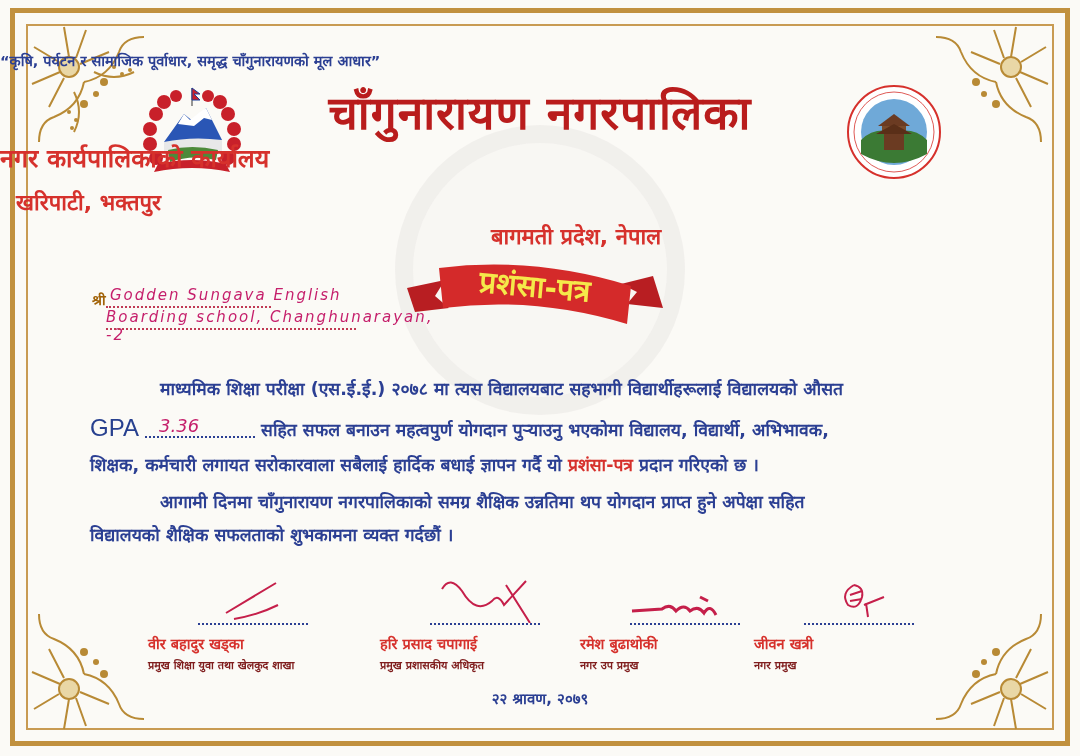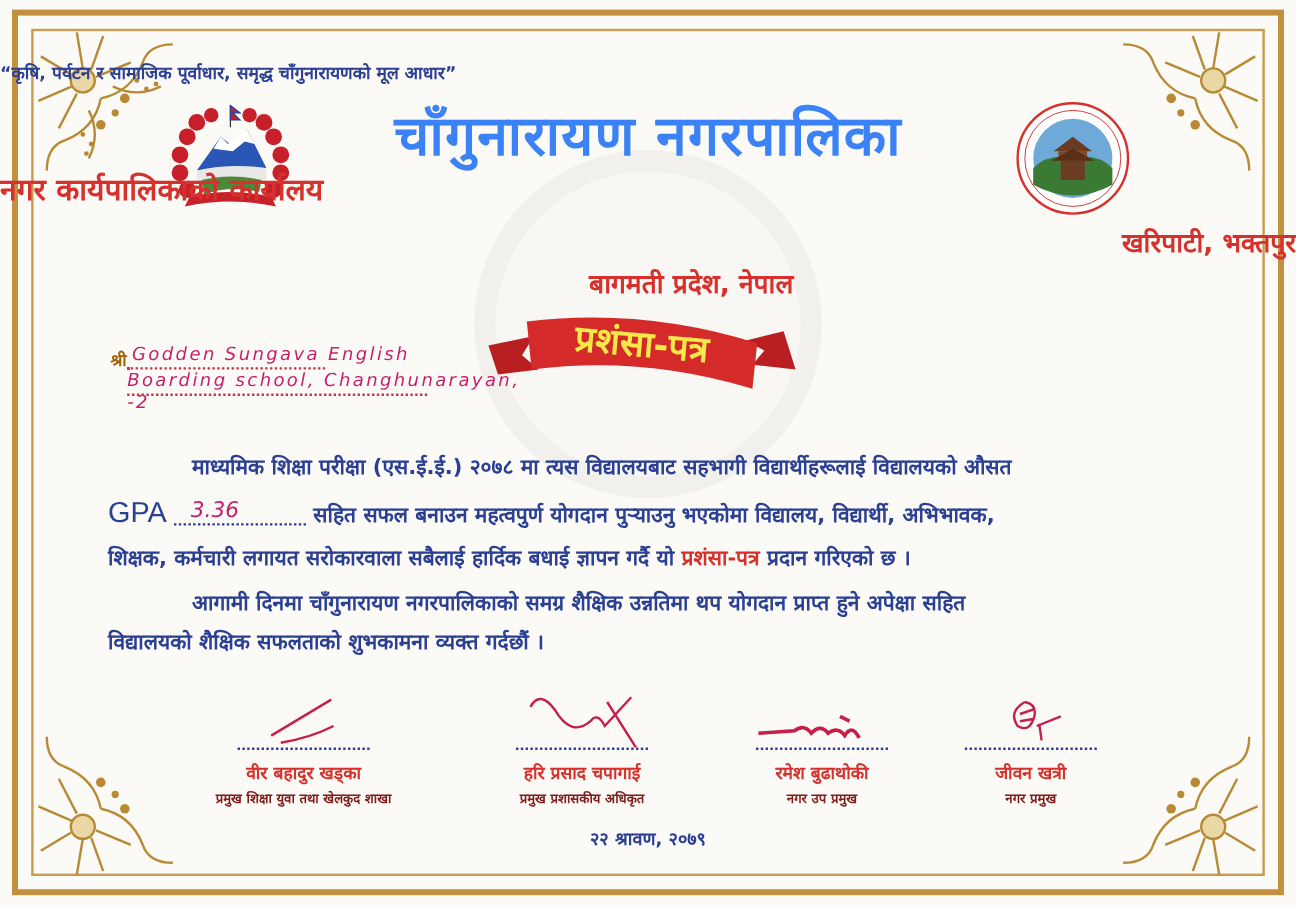--- a/index.html
+++ b/index.html
@@ -15,25 +15,25 @@
   .corner.tr { right: 14px; top: 12px; transform: scaleX(-1); }
   .corner.bl { left: 14px; bottom: 12px; transform: scaleY(-1); }
   .corner.br { right: 14px; bottom: 12px; transform: scale(-1,-1); }
 
   .watermark { position: absolute; left: 395px; top: 125px; width: 290px; height: 290px; border-radius: 50%;
     border: 18px solid rgba(200,190,190,0.12); background: rgba(210,200,200,0.06); }
 
   .slogan { position: absolute; left: 0; width: 1080px; top: 50px; text-align: left; color: #2b3f93;
     font-size: 14.5px; font-weight: bold; }
 
-  .title-main { position: absolute; left: 0; width: 1080px; top: 80px; text-align: center; color: #3b82f6;
+  .title-main { position: absolute; left: 0; width: 1080px; top: 80px; text-align: center; color: #b91c1c;
     font-size: 46px; font-weight: bold; letter-spacing: 1px; }
   .title-sub { position: absolute; left: 0; width: 947px; top: 140px; color: #d6312c;
     font-size: 25px; font-weight: bold; }
-  .addr1 { position: absolute; left: 0; width: 1080px; top: 186px; text-align: right; color: #d6312c;
+  .addr1 { position: absolute; left: 0; width: 1080px; top: 186px; text-align: left; color: #d6312c;
     font-size: 22px; font-weight: bold; padding-left: 16px; }
   .addr2 { position: absolute; left: 0; width: 1080px; top: 220px; text-align: center; color: #d6312c;
     font-size: 22px; font-weight: bold; margin-left: 36px; }
 
   .emblem { position: absolute; left: 138px; top: 84px; width: 108px; height: 100px; }
   .muni-logo { position: absolute; left: 844px; top: 82px; width: 100px; height: 100px; }
 
   .ribbon { position: absolute; left: 405px; top: 258px; width: 260px; height: 70px; }
   .ribbon-text { position: absolute; left: 405px; top: 265px; width: 260px; text-align: center;
     color: #f5e94a; font-size: 30px; font-weight: bold; transform: rotate(5deg); }
@@ -50,21 +50,21 @@
   .row1 { top: 376px; text-indent: 70px; }
   .row2 { top: 414px; }
   .row3 { top: 452px; }
   .row4 { top: 489px; text-indent: 70px; }
   .row5 { top: 522px; }
   .gpa-label { font-family: Liberation Sans, sans-serif; font-size: 24px; font-weight: normal; color: #27408f; }
   .gpa-value { display: inline-block; width: 110px; border-bottom: 2px dotted #2b3f93; text-align: left; padding-left: 14px;
     color: #c51f6b; font-size: 18px; font-weight: normal; font-style: italic; vertical-align: 4px; }
   .highlight { color: #d6312c; }
 
-  .sig-block { position: absolute; top: 575px; width: 210px; text-align: center; }
+  .sig-block { position: absolute; top: 575px; width: 210px; }
   .sig-mark { height: 48px; position: relative; }
   .sig-line { border-bottom: 2px dotted #2b3f93; width: 110px; margin: 0 auto; }
   .sig-name { color: #d6312c; font-size: 14.5px; font-weight: bold; margin-top: 8px; }
   .sig-title { color: #7f1d1d; font-size: 11px; font-weight: bold; margin-top: 4px; }
 
   .date { position: absolute; left: 0; width: 1080px; top: 688px; text-align: center; color: #2b3f93; font-size: 15px; font-weight: bold; }
 </style>
 </head>
 <body>
 

